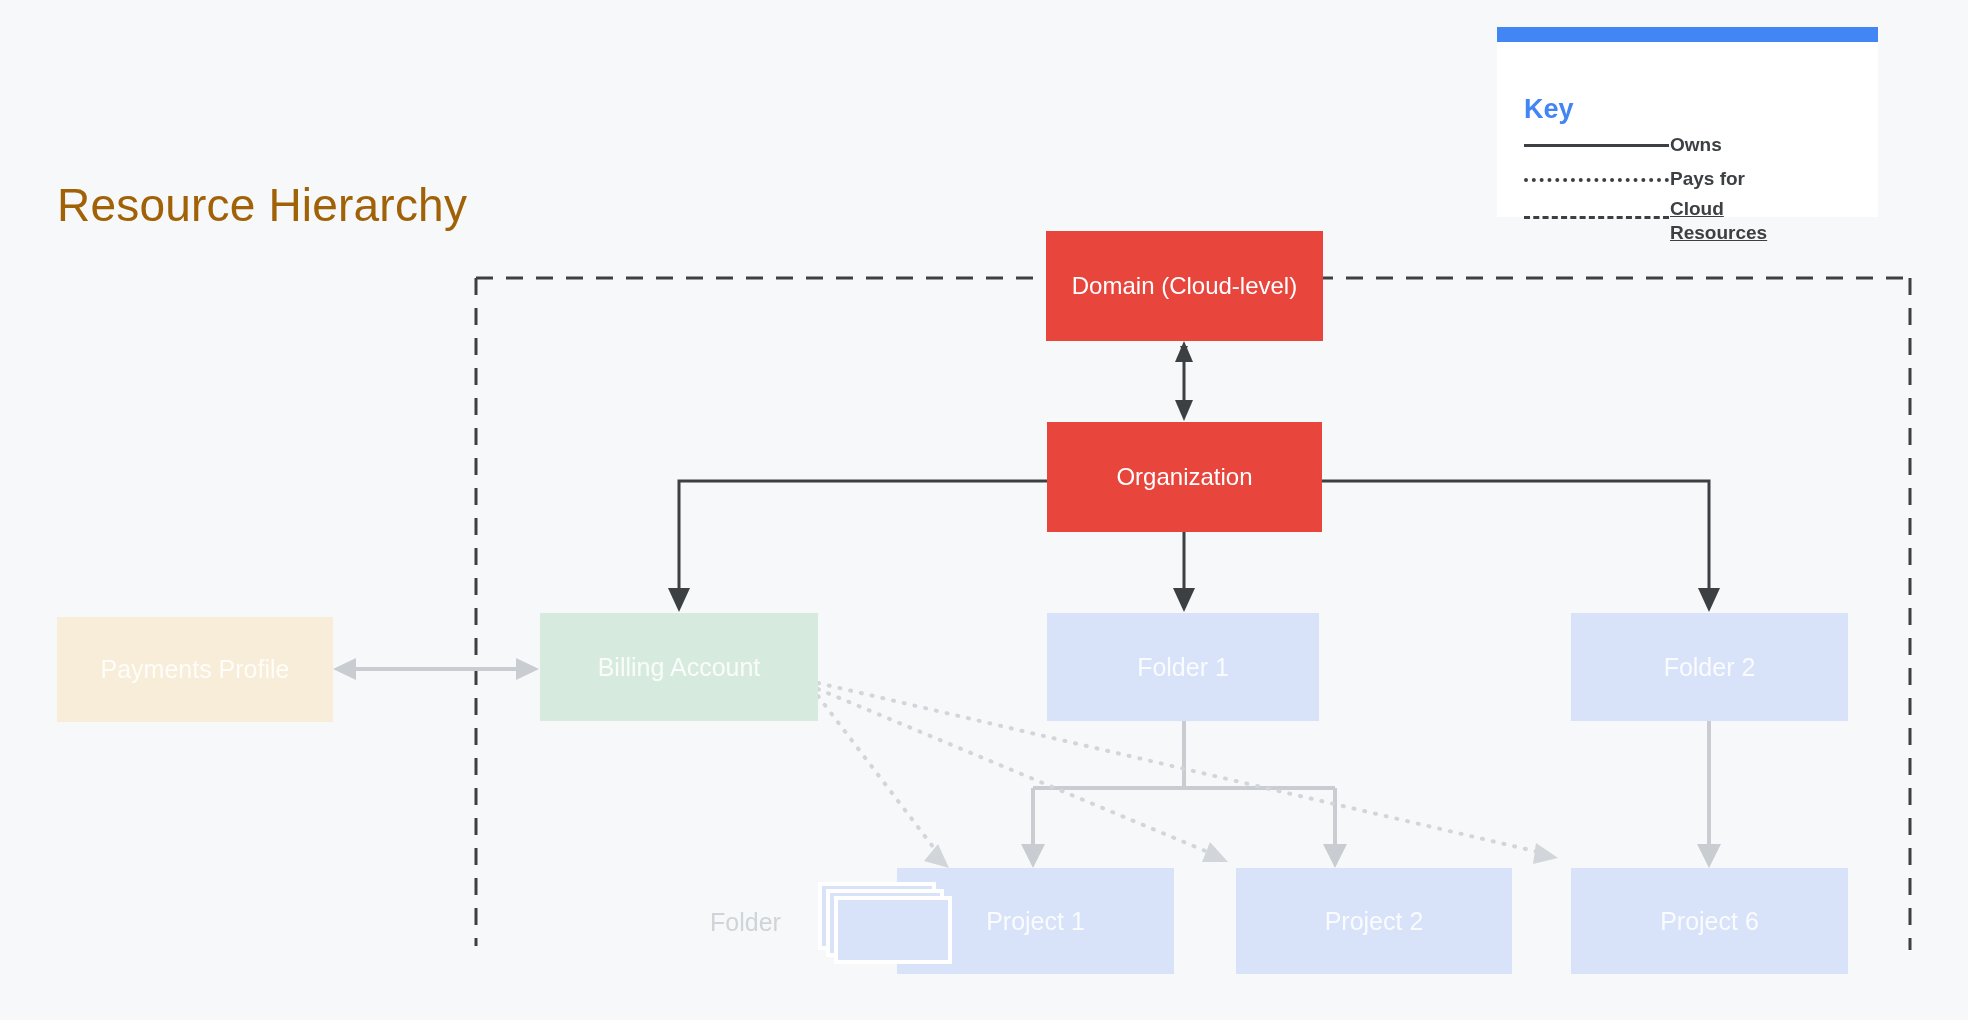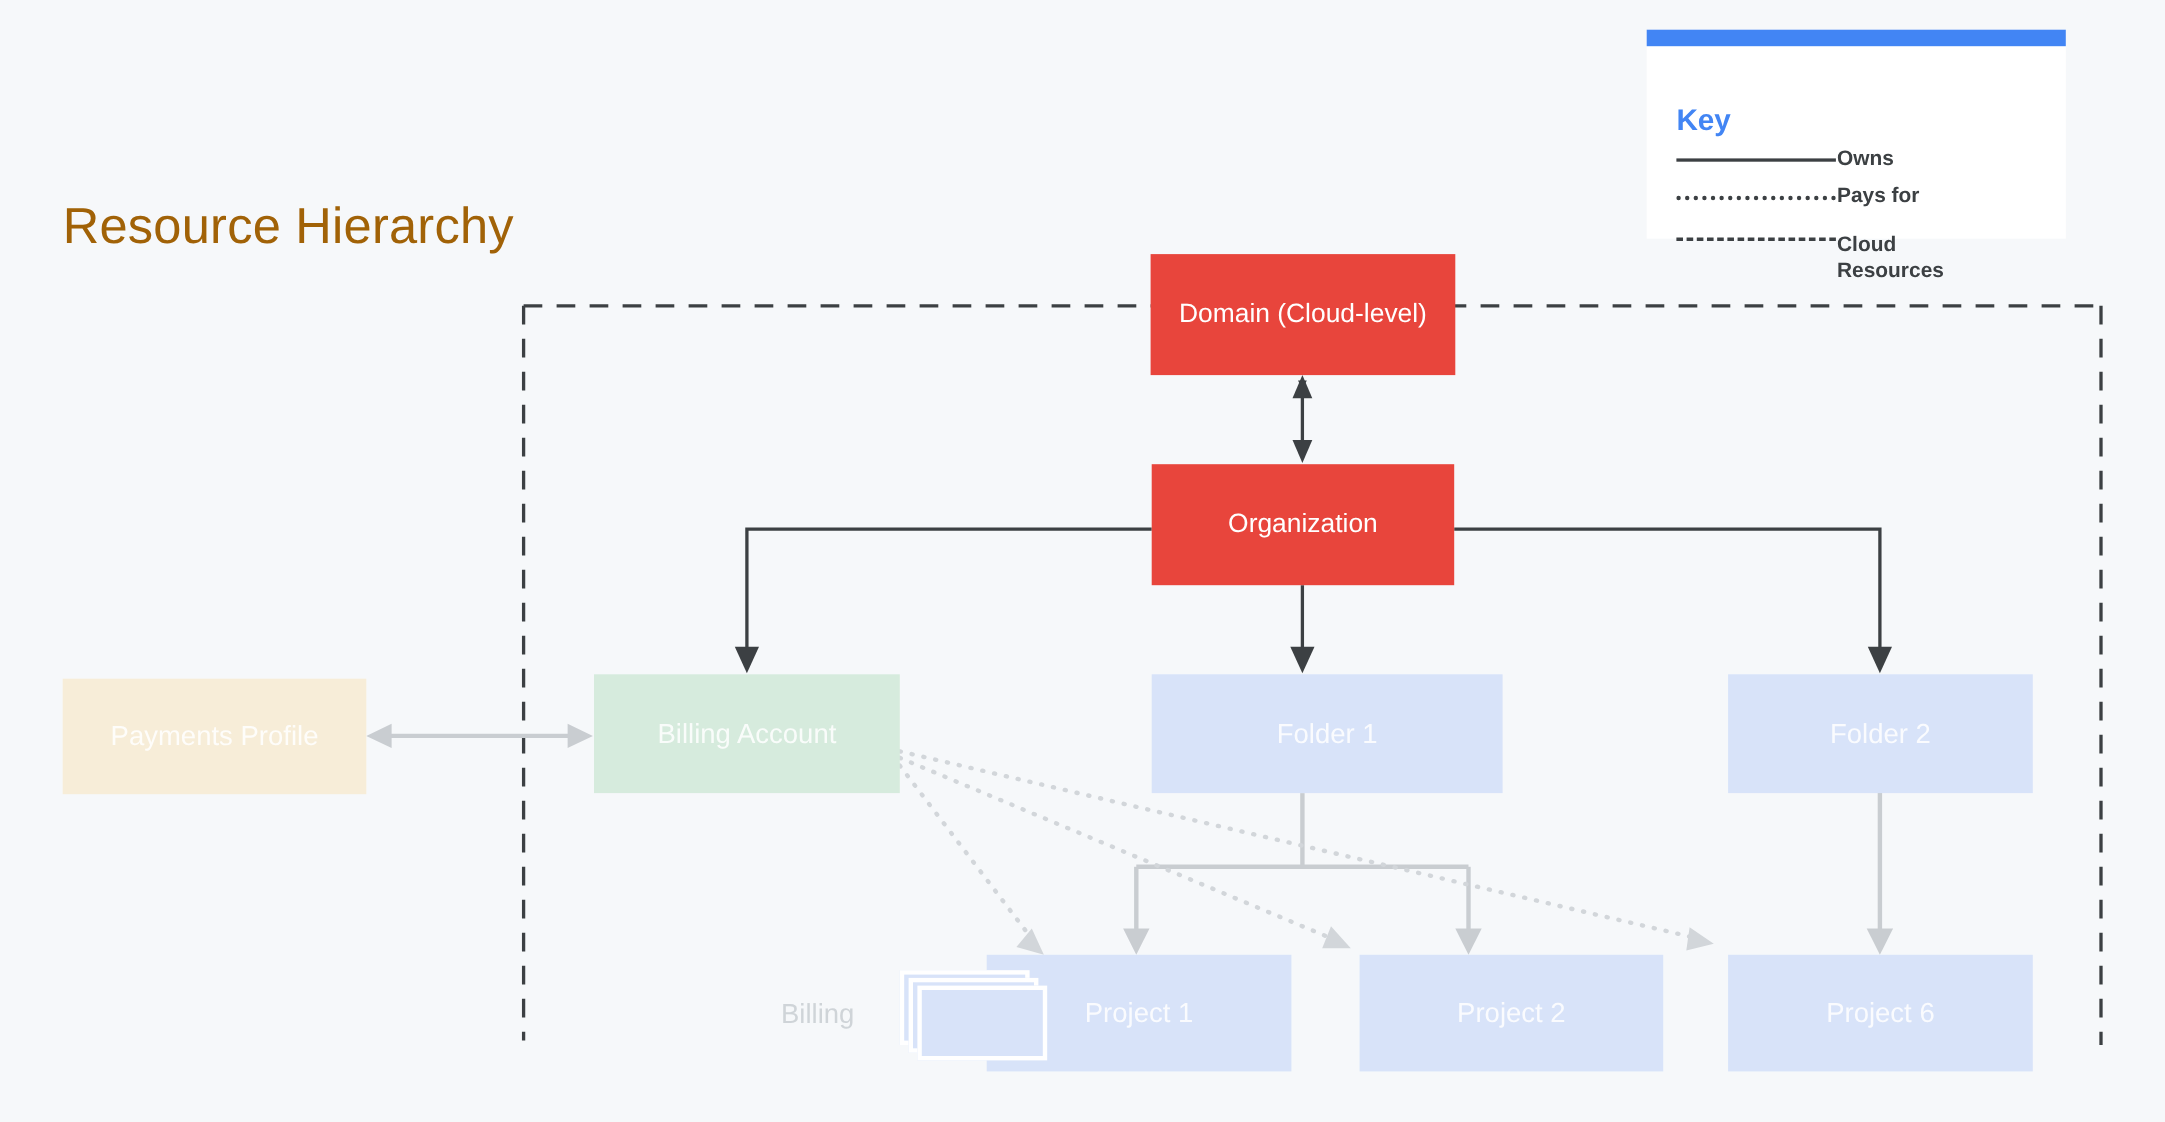--- a/index.html
+++ b/index.html
@@ -30,21 +30,21 @@
   .node-red .lbl-reg { font-weight: 400; }
   .node-soft { font-size: 25px; color: rgba(255,255,255,0.86); font-weight: 400; }
   .node-cream { background: #f7edd8; text-align: center; }
   .node-green { background: #d6ebdd; }
   .node-blue  { background: #d8e3f9; }
 
   #domain-box { left: 1046px; top: 231px; width: 277px; height: 110px; }
   #org-box    { left: 1047px; top: 422px; width: 275px; height: 110px; }
   #payments-box { left: 57px;  top: 617px; width: 276px; height: 105px; }
   #billing-box  { left: 540px; top: 613px; width: 278px; height: 108px; }
-  #folder1-box  { left: 1047px; top: 613px; width: 319px; height: 108px; }
+  #folder1-box  { left: 1047px; top: 613px; width: 272px; height: 108px; }
   #folder2-box  { left: 1571px; top: 613px; width: 277px; height: 108px; }
   #project1-box { left: 897px;  top: 868px; width: 277px; height: 106px; }
   #project2-box { left: 1236px; top: 868px; width: 276px; height: 106px; }
   #project3-box { left: 1571px; top: 868px; width: 277px; height: 106px; }
 
   .labels-text {
     position: absolute; left: 710px; top: 908px;
     font-size: 25px; color: #cfd4d8; font-weight: 400; white-space: nowrap;
   }
   .label-stack { position: absolute; left: 818px; top: 882px; width: 130px; height: 82px; }
@@ -73,21 +73,21 @@
   .key-label {
     position: absolute; left: 173px;
     font-size: 19px; font-weight: bold; color: #3c4043;
     line-height: 24px; width: 150px;
   }
   .kr1 { top: 117px; }
   .kr2 { top: 151px; }
   .kr3 { top: 189px; }
   .kl1 { top: 106px; }
   .kl2 { top: 140px; }
-  .kl3 { top: 184px; }
+  .kl3 { top: 170px; text-decoration: underline; }
 </style>
 </head>
 <body>
 
 <div id="canvas">
 
   <div class="page-title">Resource Hierarchy</div>
 
   <svg class="wires" viewBox="0 0 1968 1020">
     <defs>
@@ -196,21 +196,21 @@
   </div>
 
   <div class="node node-blue" id="project2-box">
     <span class="node-soft">Project 2</span>
   </div>
 
   <div class="node node-blue" id="project3-box">
     <span class="node-soft">Project 6</span>
   </div>
 
-  <div class="labels-text">Billing</div>
+  <div class="labels-text">Folder</div>
   <div class="label-stack">
     <div class="label-card lc1"></div>
     <div class="label-card lc2"></div>
     <div class="label-card lc3"></div>
   </div>
 
   <div class="key-panel">
     <div class="key-bar"></div>
     <div class="key-title">Key</div>
 

